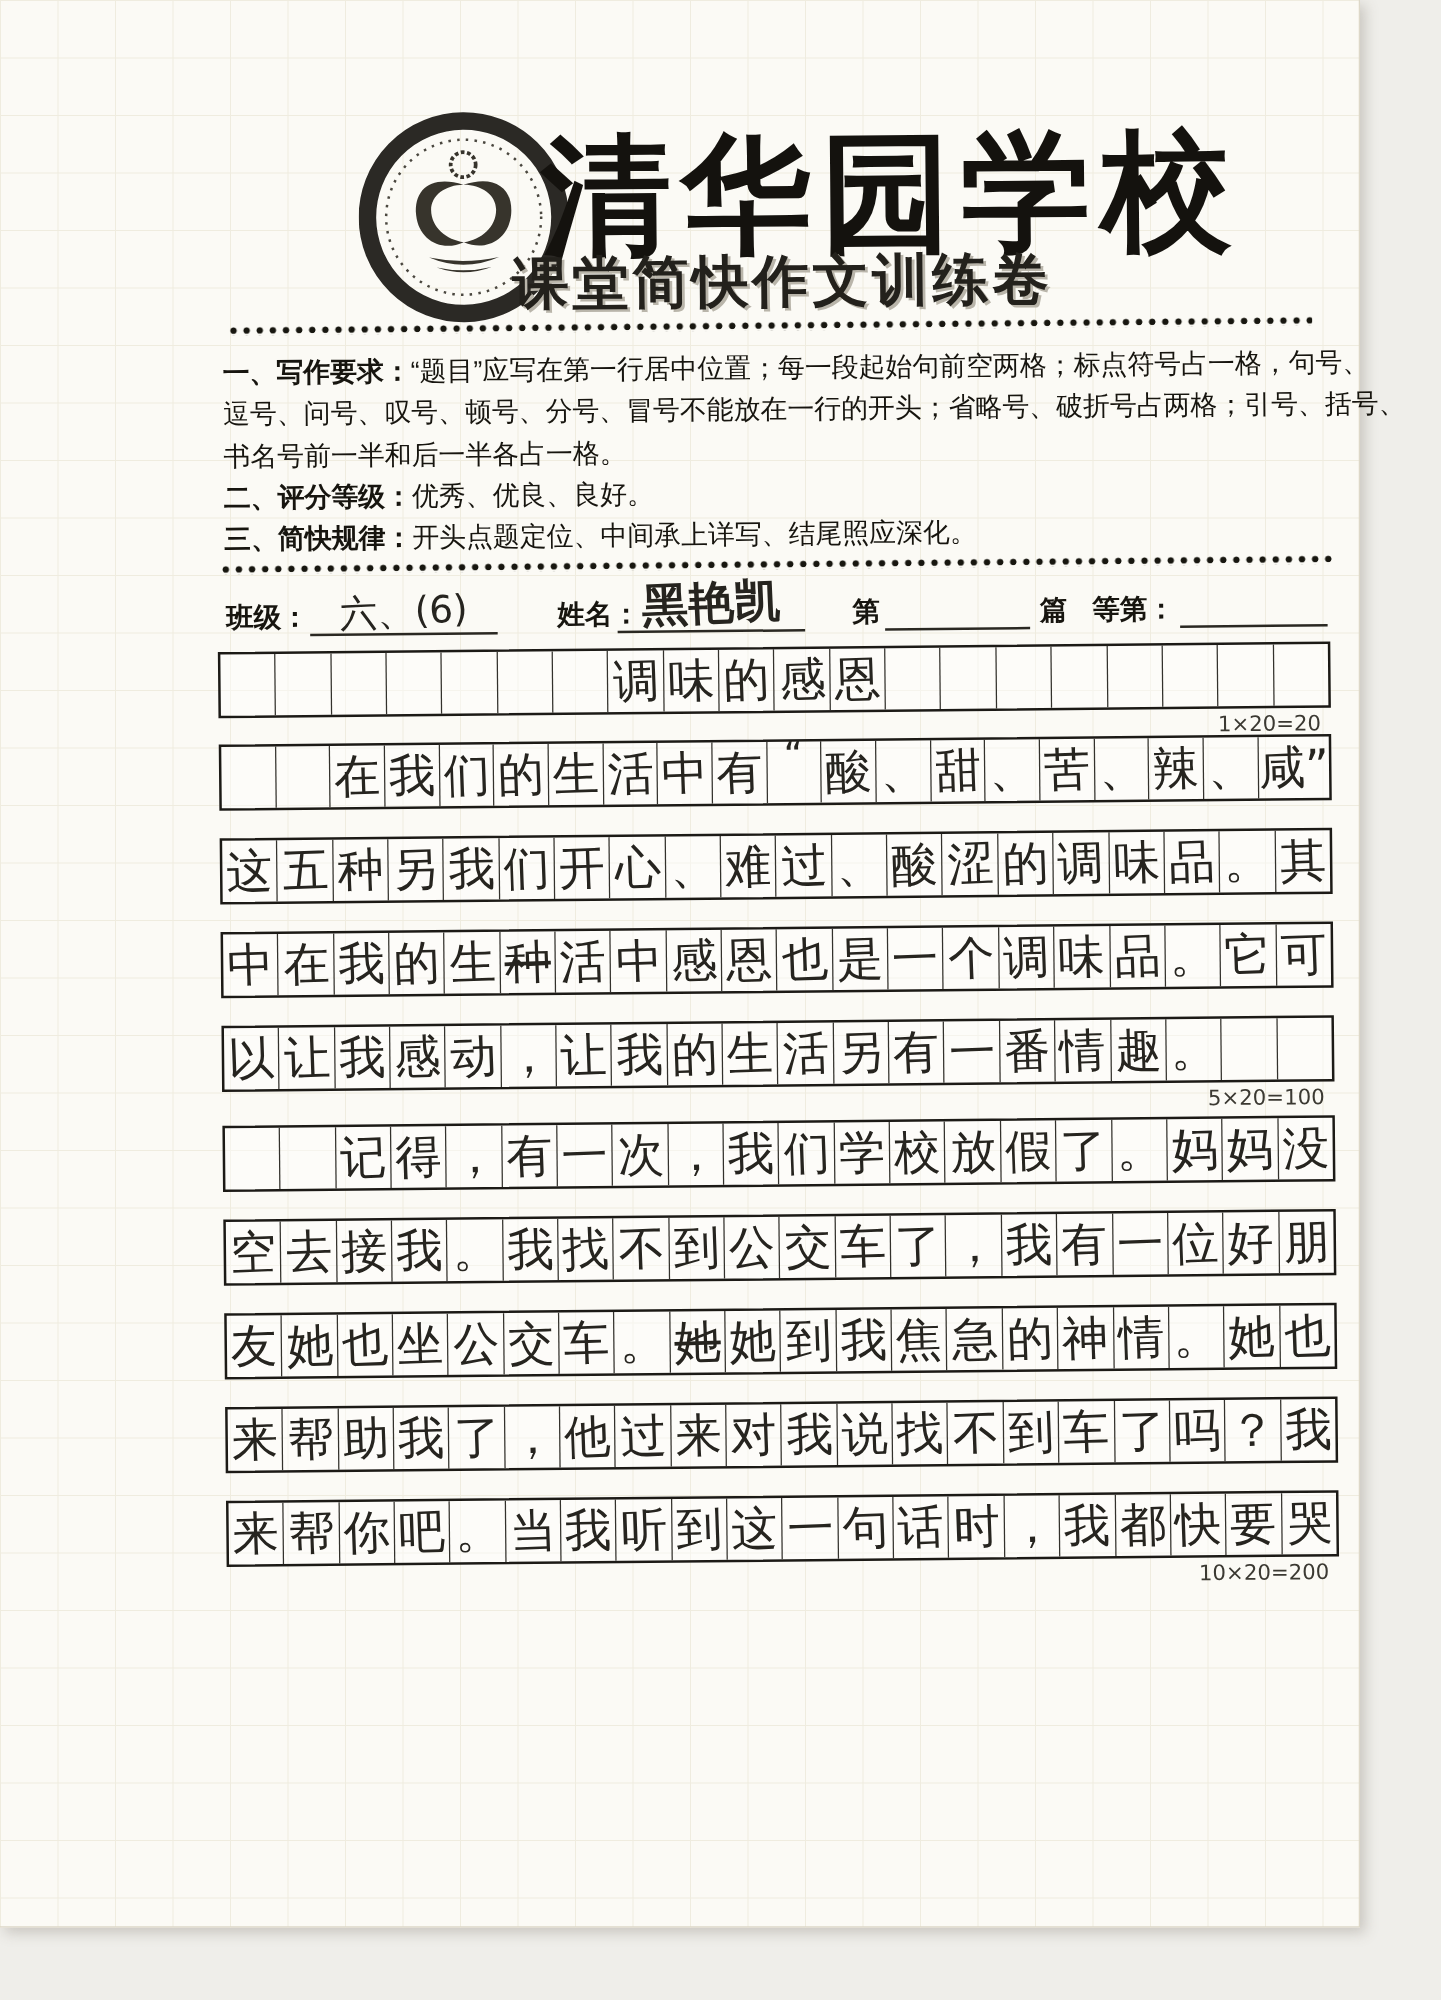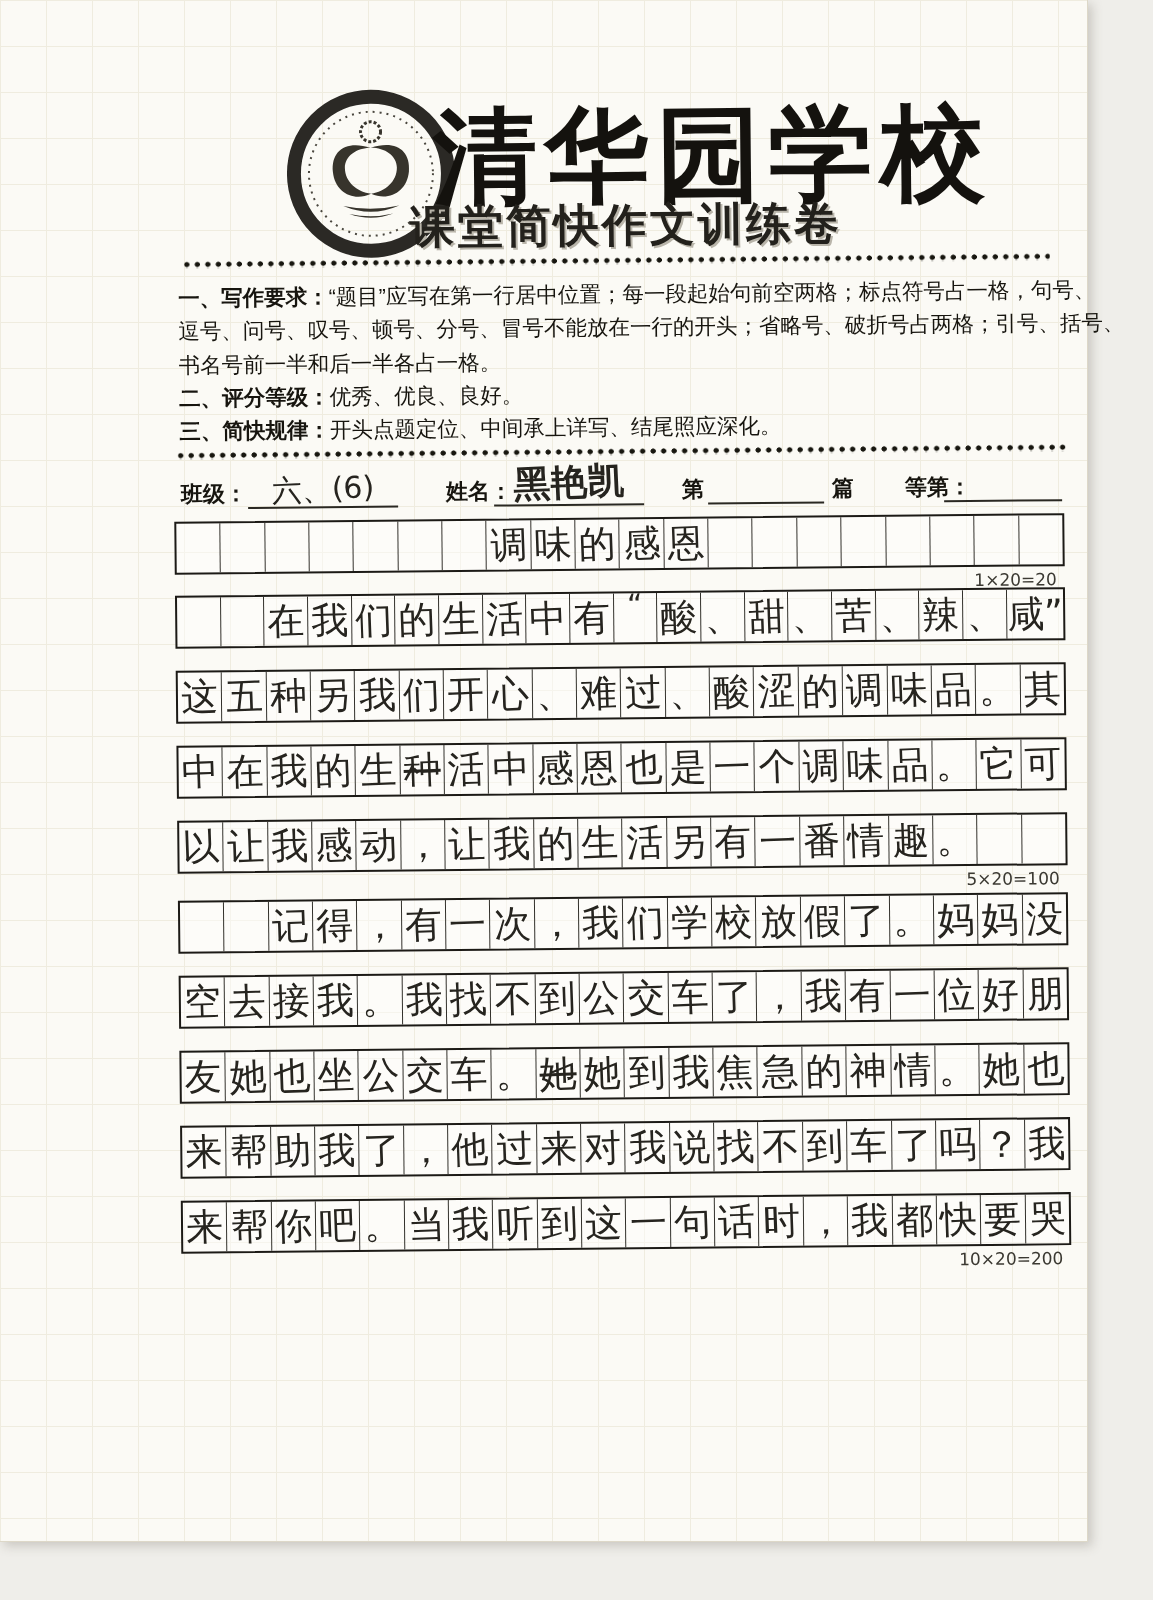--- a/index.html
+++ b/index.html
@@ -109,21 +109,21 @@
     <div class="fline" style="left:496px;top:460px;width:150px;height:44px;">
       <span class="fv" style="font-size:37px;font-weight:bold;">黑艳凯</span>
     </div>
 
     <div class="flabel" style="left:684px;">第</div>
     <div class="fline" style="left:710px;top:466px;width:116px;height:38px;">
       <span class="fv" style="font-size:26px;"></span>
     </div>
     <div class="flabel" style="left:834px;">篇</div>
 
-    <div class="flabel" style="left:907px;text-align:center;">等第：</div>
+    <div class="flabel" style="left:876px;text-align:center;">等第：</div>
     <div class="fline" style="left:946px;top:466px;width:118px;height:38px;">
       <span class="fv" style="font-size:26px;"></span>
     </div>
 
     <div>
         <div class="strip" style="top: 518px;">
           <div class="cell"></div>
           <div class="cell"></div>
           <div class="cell"></div>
           <div class="cell"></div>

